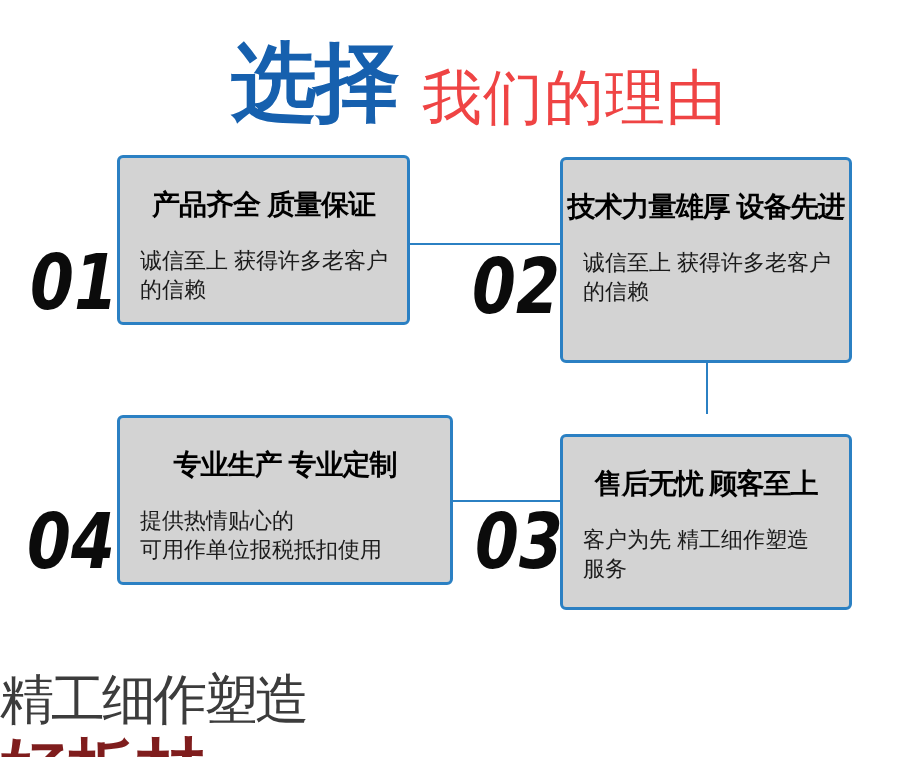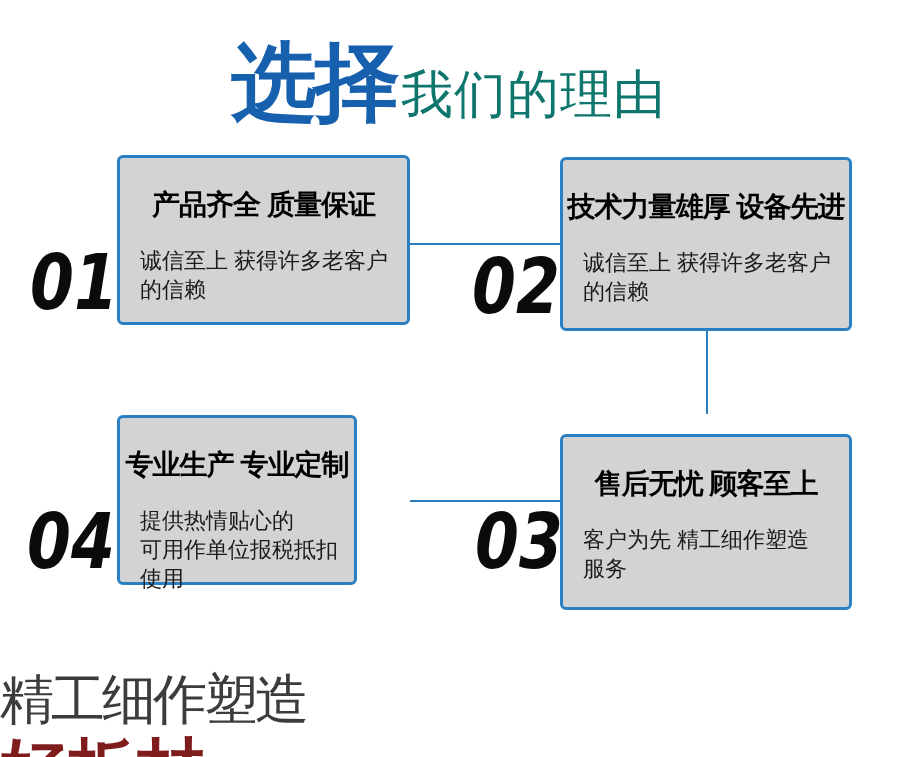--- a/index.html
+++ b/index.html
@@ -20,39 +20,39 @@
     top: 22px;
     font-size: 86px;
     font-weight: 900;
     letter-spacing: -3px;
     color: #1660ae;
     line-height: 1.05;
     margin-top: 15px;
   }
   .title-sub {
     position: absolute;
-    left: 401px;
+    left: 422px;
     top: 68px;
-    font-size: 52px;
+    font-size: 60px;
     font-weight: 500;
     letter-spacing: 1px;
-    color: #0f766e;
+    color: #ef4444;
     line-height: 1.0;
   }
 
   
   .card {
     position: absolute;
     background: #d3d3d3;
     border: 3px solid #2b80c3;
     border-radius: 6px;
   }
   .card-c1 { left: 117px; top: 155px; width: 293px; height: 170px; }
-  .card-c2 { left: 560px; top: 157px; width: 292px; height: 174px; }
-  .card-c3 { left: 117px; top: 415px; width: 240px; height: 170px; }
+  .card-c2 { left: 560px; top: 157px; width: 292px; height: 206px; }
+  .card-c3 { left: 117px; top: 415px; width: 336px; height: 170px; }
   .card-c4 { left: 560px; top: 414px; width: 292px; height: 176px; margin-top: 20px; }
 
   .card-title {
     margin-top: 32px;
     text-align: center;
     white-space: nowrap;
     font-size: 28px;
     font-weight: 700;
     letter-spacing: -1px;
     color: #000000;

